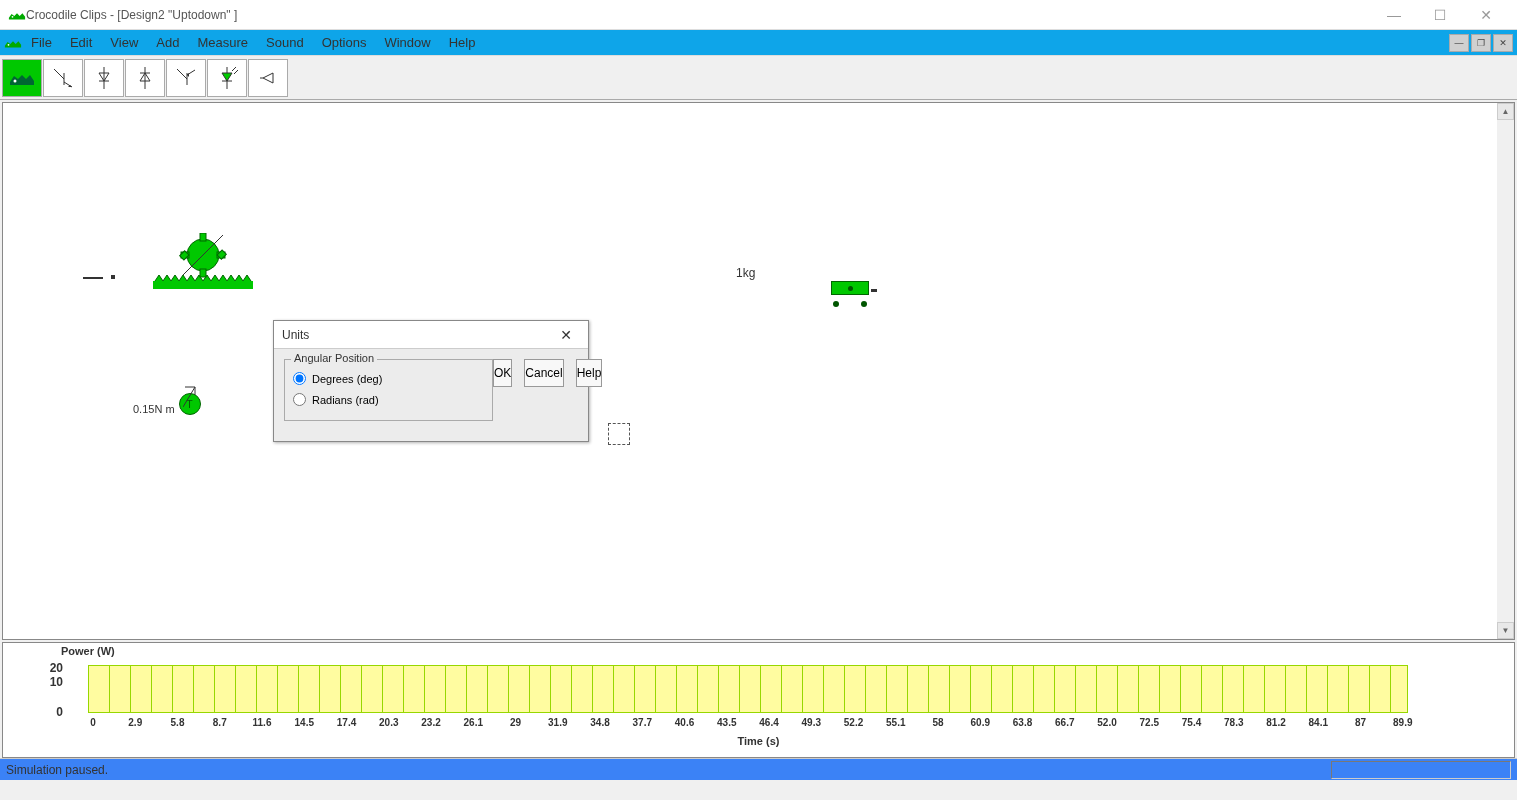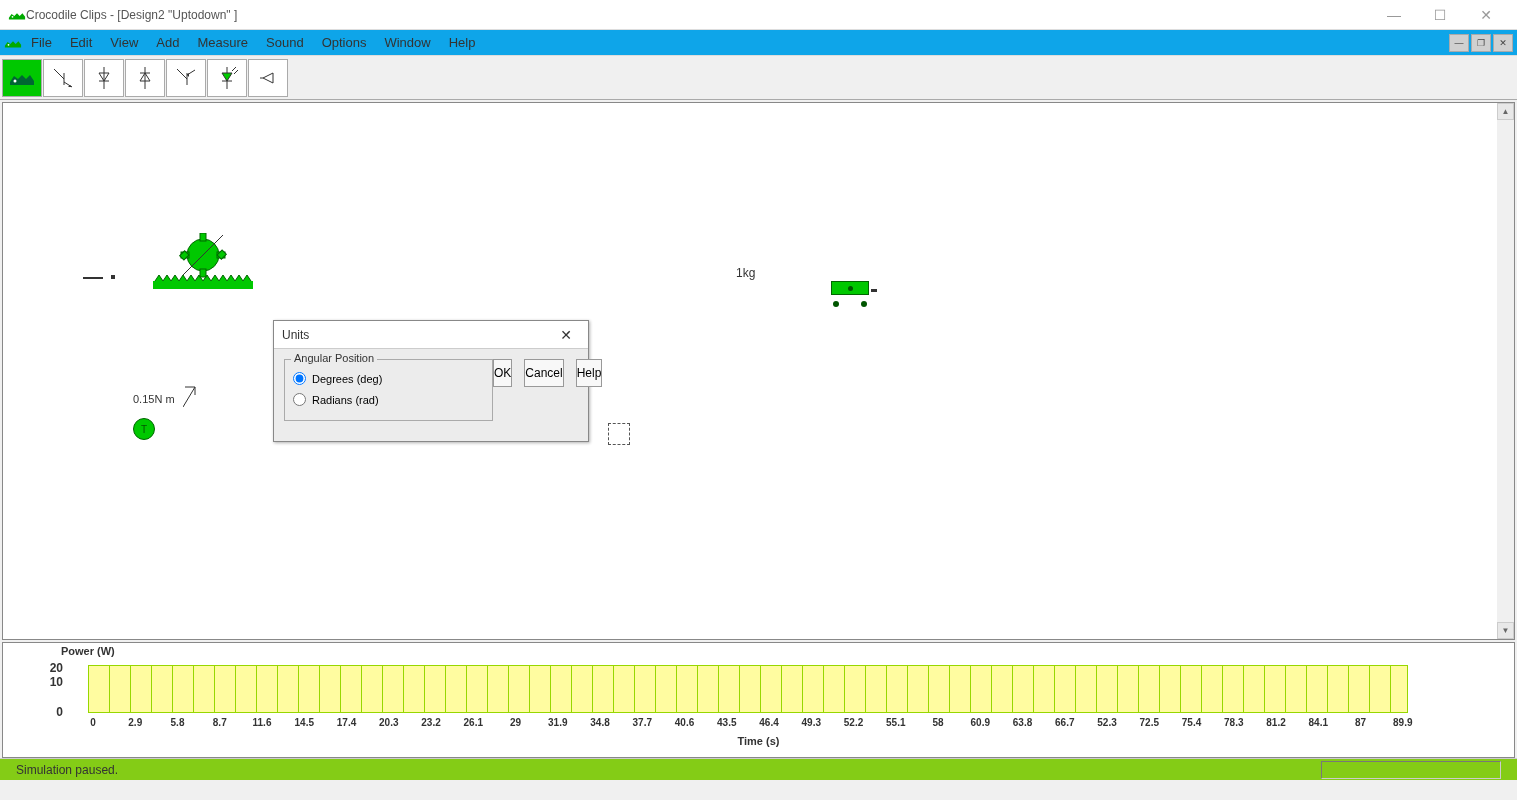--- a/index.html
+++ b/index.html
@@ -23,21 +23,21 @@
 .tool-btn.croc { background: #00c800; }
 
 
 .canvas-wrap { position: relative; background: #fff; height: 538px; border: 1px solid #888; margin: 2px; }
 .scrollbar-v { position: absolute; right: 0; top: 0; bottom: 0; width: 17px; background: #f0f0f0; }
 .scrollbar-v .arrow { height: 17px; background: #e8e8e8; border: 1px solid #ccc; display:flex; align-items:center; justify-content:center; font-size:8px; color:#666;}
 .scrollbar-v .arrow.bottom { position: absolute; bottom: 0; width:100%;}
 
 .sim-obj { position: absolute; }
 .gear-spring { left: 80px; top: 130px; width: 170px; height: 60px; }
-.torque { left: 130px; top: 290px; font-size: 11px; color: #333; display: flex; align-items: flex-start; gap: 13px; flex-direction: column; }
+.torque { left: 130px; top: 290px; font-size: 11px; color: #333; display: flex; align-items: flex-end; gap: 4px; }
 .torque .ball { width: 22px; height: 22px; background: #00c800; border: 1px solid #060; border-radius: 50%; display:flex;align-items:center;justify-content:center;color:#050;font-size:10px;}
 .mass-label { left: 733px; top: 163px; font-size: 12px; color: #333; }
 .cart { left: 828px; top: 178px; width: 40px; height: 22px; }
 .cart .body { width: 38px; height: 14px; background: #00c800; border: 1px solid #060; position: relative; }
 .cart .dot { position:absolute; left:16px; top:4px; width:5px; height:5px; border-radius:50%; background:#050;}
 .cart .wheel { width: 6px; height: 6px; background: #050; border-radius: 50%; position: absolute; bottom: -4px; }
 .dotted-box { left: 605px; top: 320px; width: 22px; height: 22px; border: 1px dashed #555; }
 
 
 .dialog { position: absolute; left: 270px; top: 217px; width: 316px; background: #ececec; border: 1px solid #888; box-shadow: 1px 1px 3px rgba(0,0,0,0.3); }
@@ -56,21 +56,21 @@
 
 .chart-area { height: 116px; background: #fff; border: 1px solid #888; margin: 0 2px; padding: 4px 20px 4px 60px; position: relative; font-weight: bold; }
 .chart-title { position: absolute; left: 58px; top: 2px; font-size: 11px; color: #333; }
 .chart-y { position: absolute; left: 40px; font-size: 12px; color: #333; text-align: right; width: 20px; }
 .chart-grid { position: absolute; left: 85px; top: 22px; width: 1320px; height: 48px; background: repeating-linear-gradient(to right, #fffca0 0, #fffca0 20px, #97d700 20px, #97d700 21px), linear-gradient(to bottom, transparent 0, transparent 23px, #97d700 23px, #97d700 24px, transparent 24px); border: 1px solid #97d700; }
 .chart-xlabels { position: absolute; left: 80px; top: 74px; width: 1330px; display: flex; justify-content: space-between; font-size: 10px; color: #333; }
 .chart-xlabel { width: 20px; text-align: center; }
 .chart-xtitle { position: absolute; left: 50%; transform: translateX(-50%); top: 92px; font-size: 11px; color: #333; }
 
 
-.statusbar { height: 22px; background: #84cc16; border-top: 1px solid #ccc; display: flex; align-items: center; padding: 0 16px; font-size: 12px; color: #333; }
+.statusbar { height: 22px; background: #3b82f6; border-top: 1px solid #ccc; display: flex; align-items: center; padding: 0 6px; font-size: 12px; color: #333; }
 .status-right { margin-left: auto; width: 180px; height: 18px; border: 1px inset #ccc; }
 
 
 .croc-icon { width: 18px; height: 14px; }
 </style>
 </head>
 <body>
 
 <div class="titlebar">
   <svg class="croc-icon" viewBox="0 0 20 14">
@@ -266,21 +266,21 @@
       <div class="chart-xlabel">40.6</div>
       <div class="chart-xlabel">43.5</div>
       <div class="chart-xlabel">46.4</div>
       <div class="chart-xlabel">49.3</div>
       <div class="chart-xlabel">52.2</div>
       <div class="chart-xlabel">55.1</div>
       <div class="chart-xlabel">58</div>
       <div class="chart-xlabel">60.9</div>
       <div class="chart-xlabel">63.8</div>
       <div class="chart-xlabel">66.7</div>
-      <div class="chart-xlabel">52.3</div>
+      <div class="chart-xlabel">52.0</div>
       <div class="chart-xlabel">72.5</div>
       <div class="chart-xlabel">75.4</div>
       <div class="chart-xlabel">78.3</div>
       <div class="chart-xlabel">81.2</div>
       <div class="chart-xlabel">84.1</div>
       <div class="chart-xlabel">87</div>
       <div class="chart-xlabel">89.9</div>
     </div>
   <div class="chart-xtitle">Time (s)</div>
 </div>

